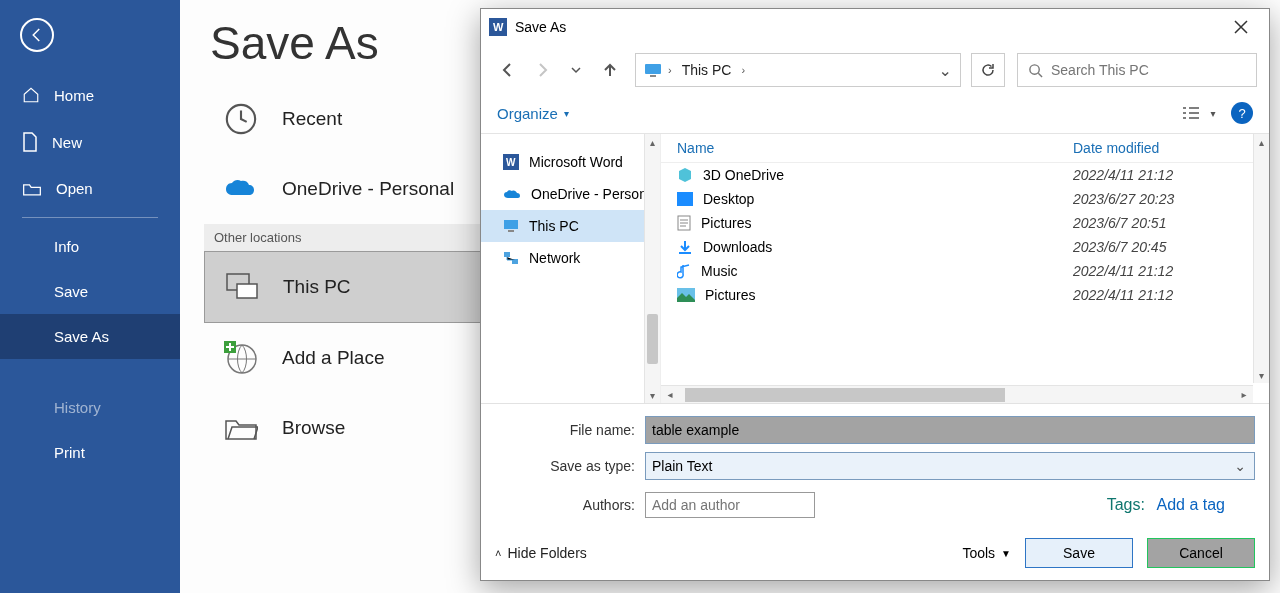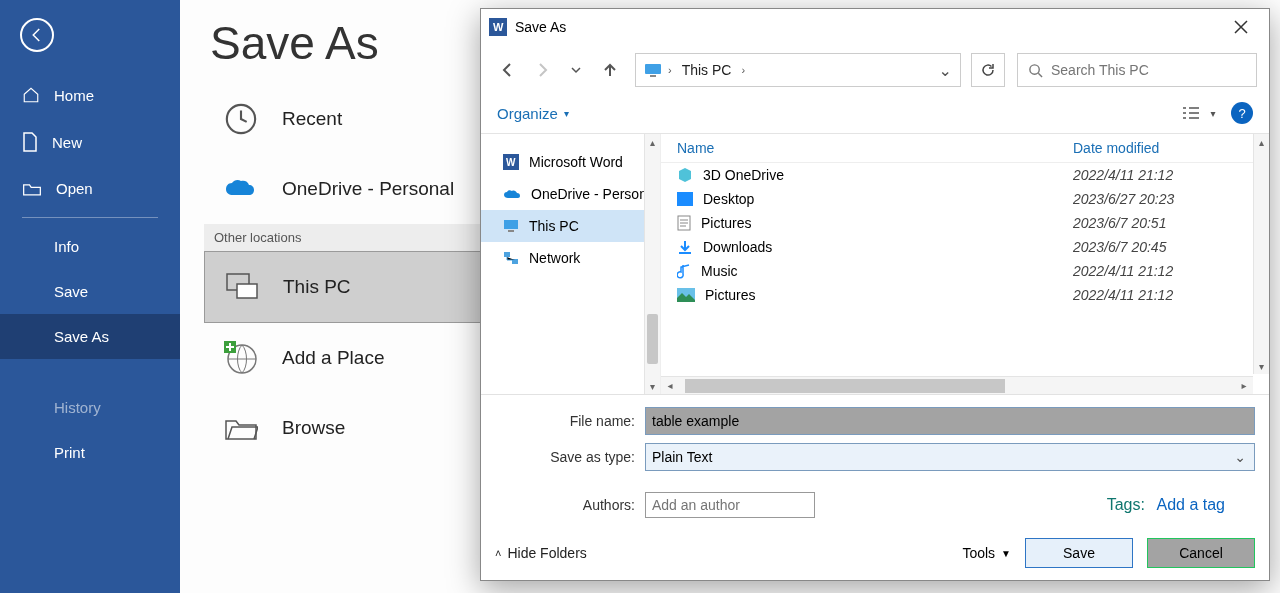--- a/index.html
+++ b/index.html
@@ -507,21 +507,21 @@
       </div>
       <div class="form-row">
         <label>Save as type:</label>
         <div class="field">
           <div class="combo">
             <span>Plain Text</span>
             <span class="chev">⌄</span>
           </div>
         </div>
       </div>
-      <div class="form-row" style="margin-top:13px">
+      <div class="form-row" style="margin-top:4px">
         <label>Authors:</label>
         <input class="authors-input" placeholder="Add an author" style="">
         <div style="flex:1"></div>
         <div class="tags">
           <span class="lbl">Tags:</span>
           <span class="link">Add a tag</span>
         </div>
         <div style="width:20px"></div>
       </div>
     </div>

